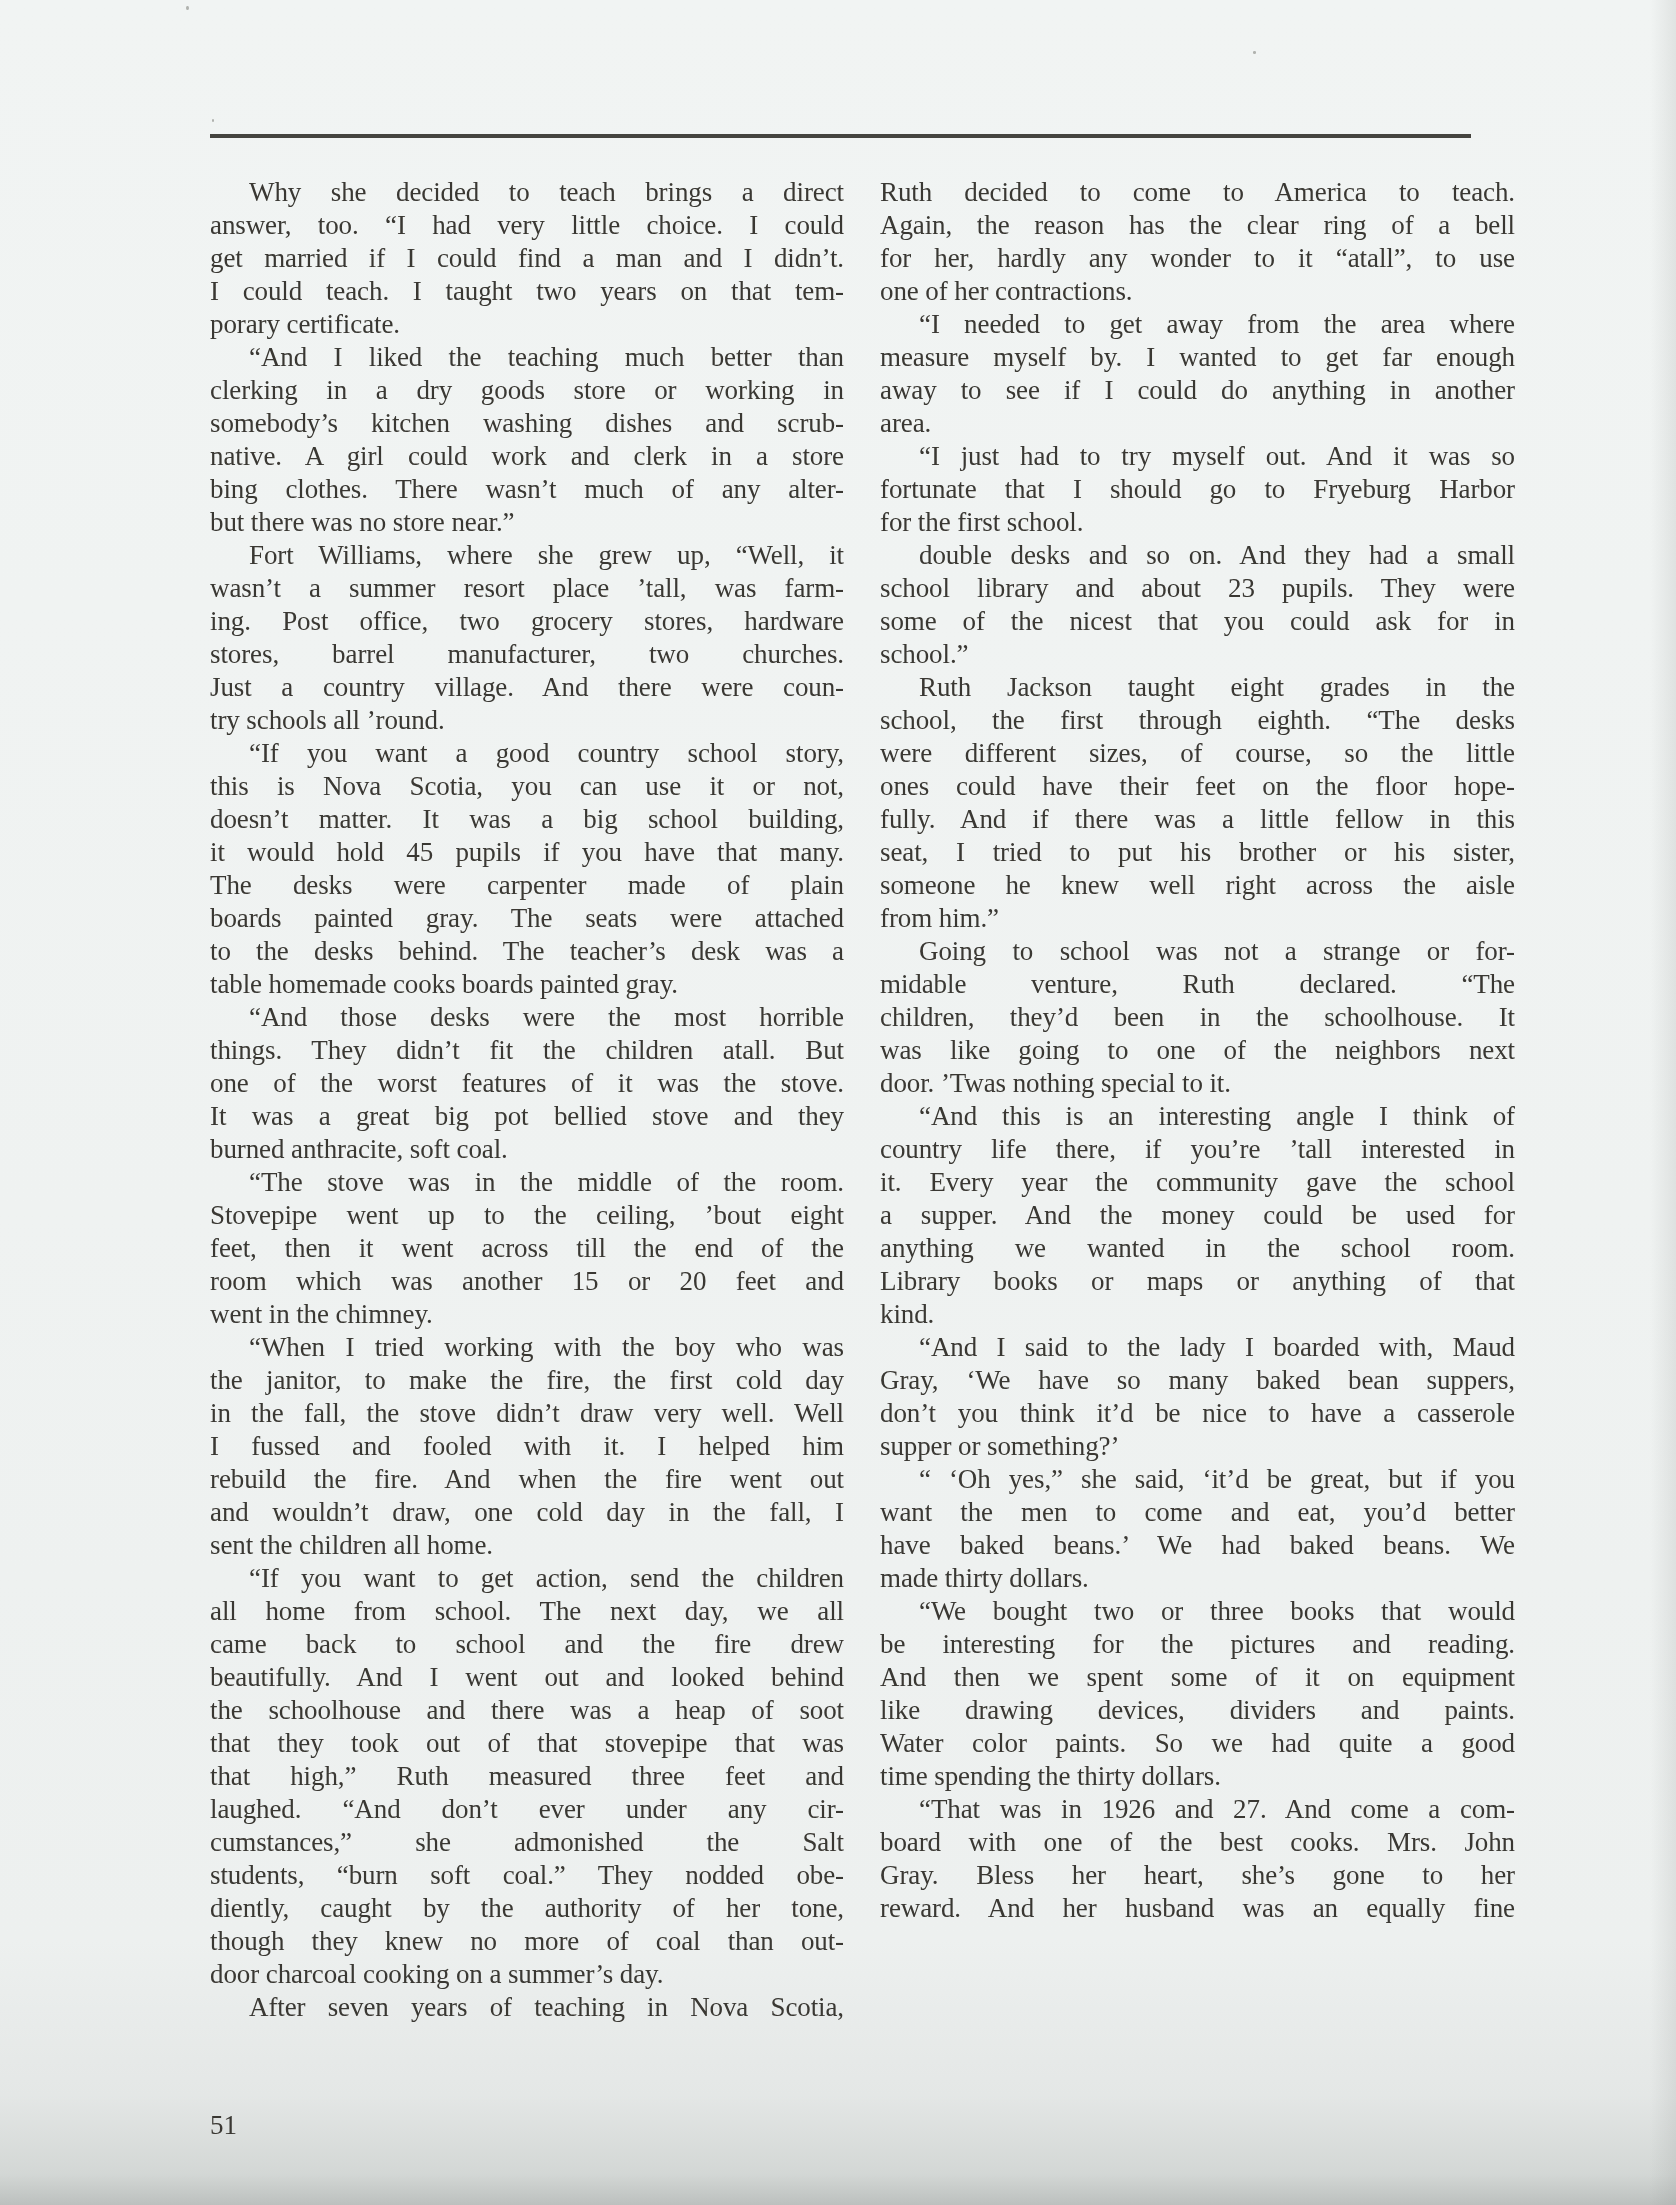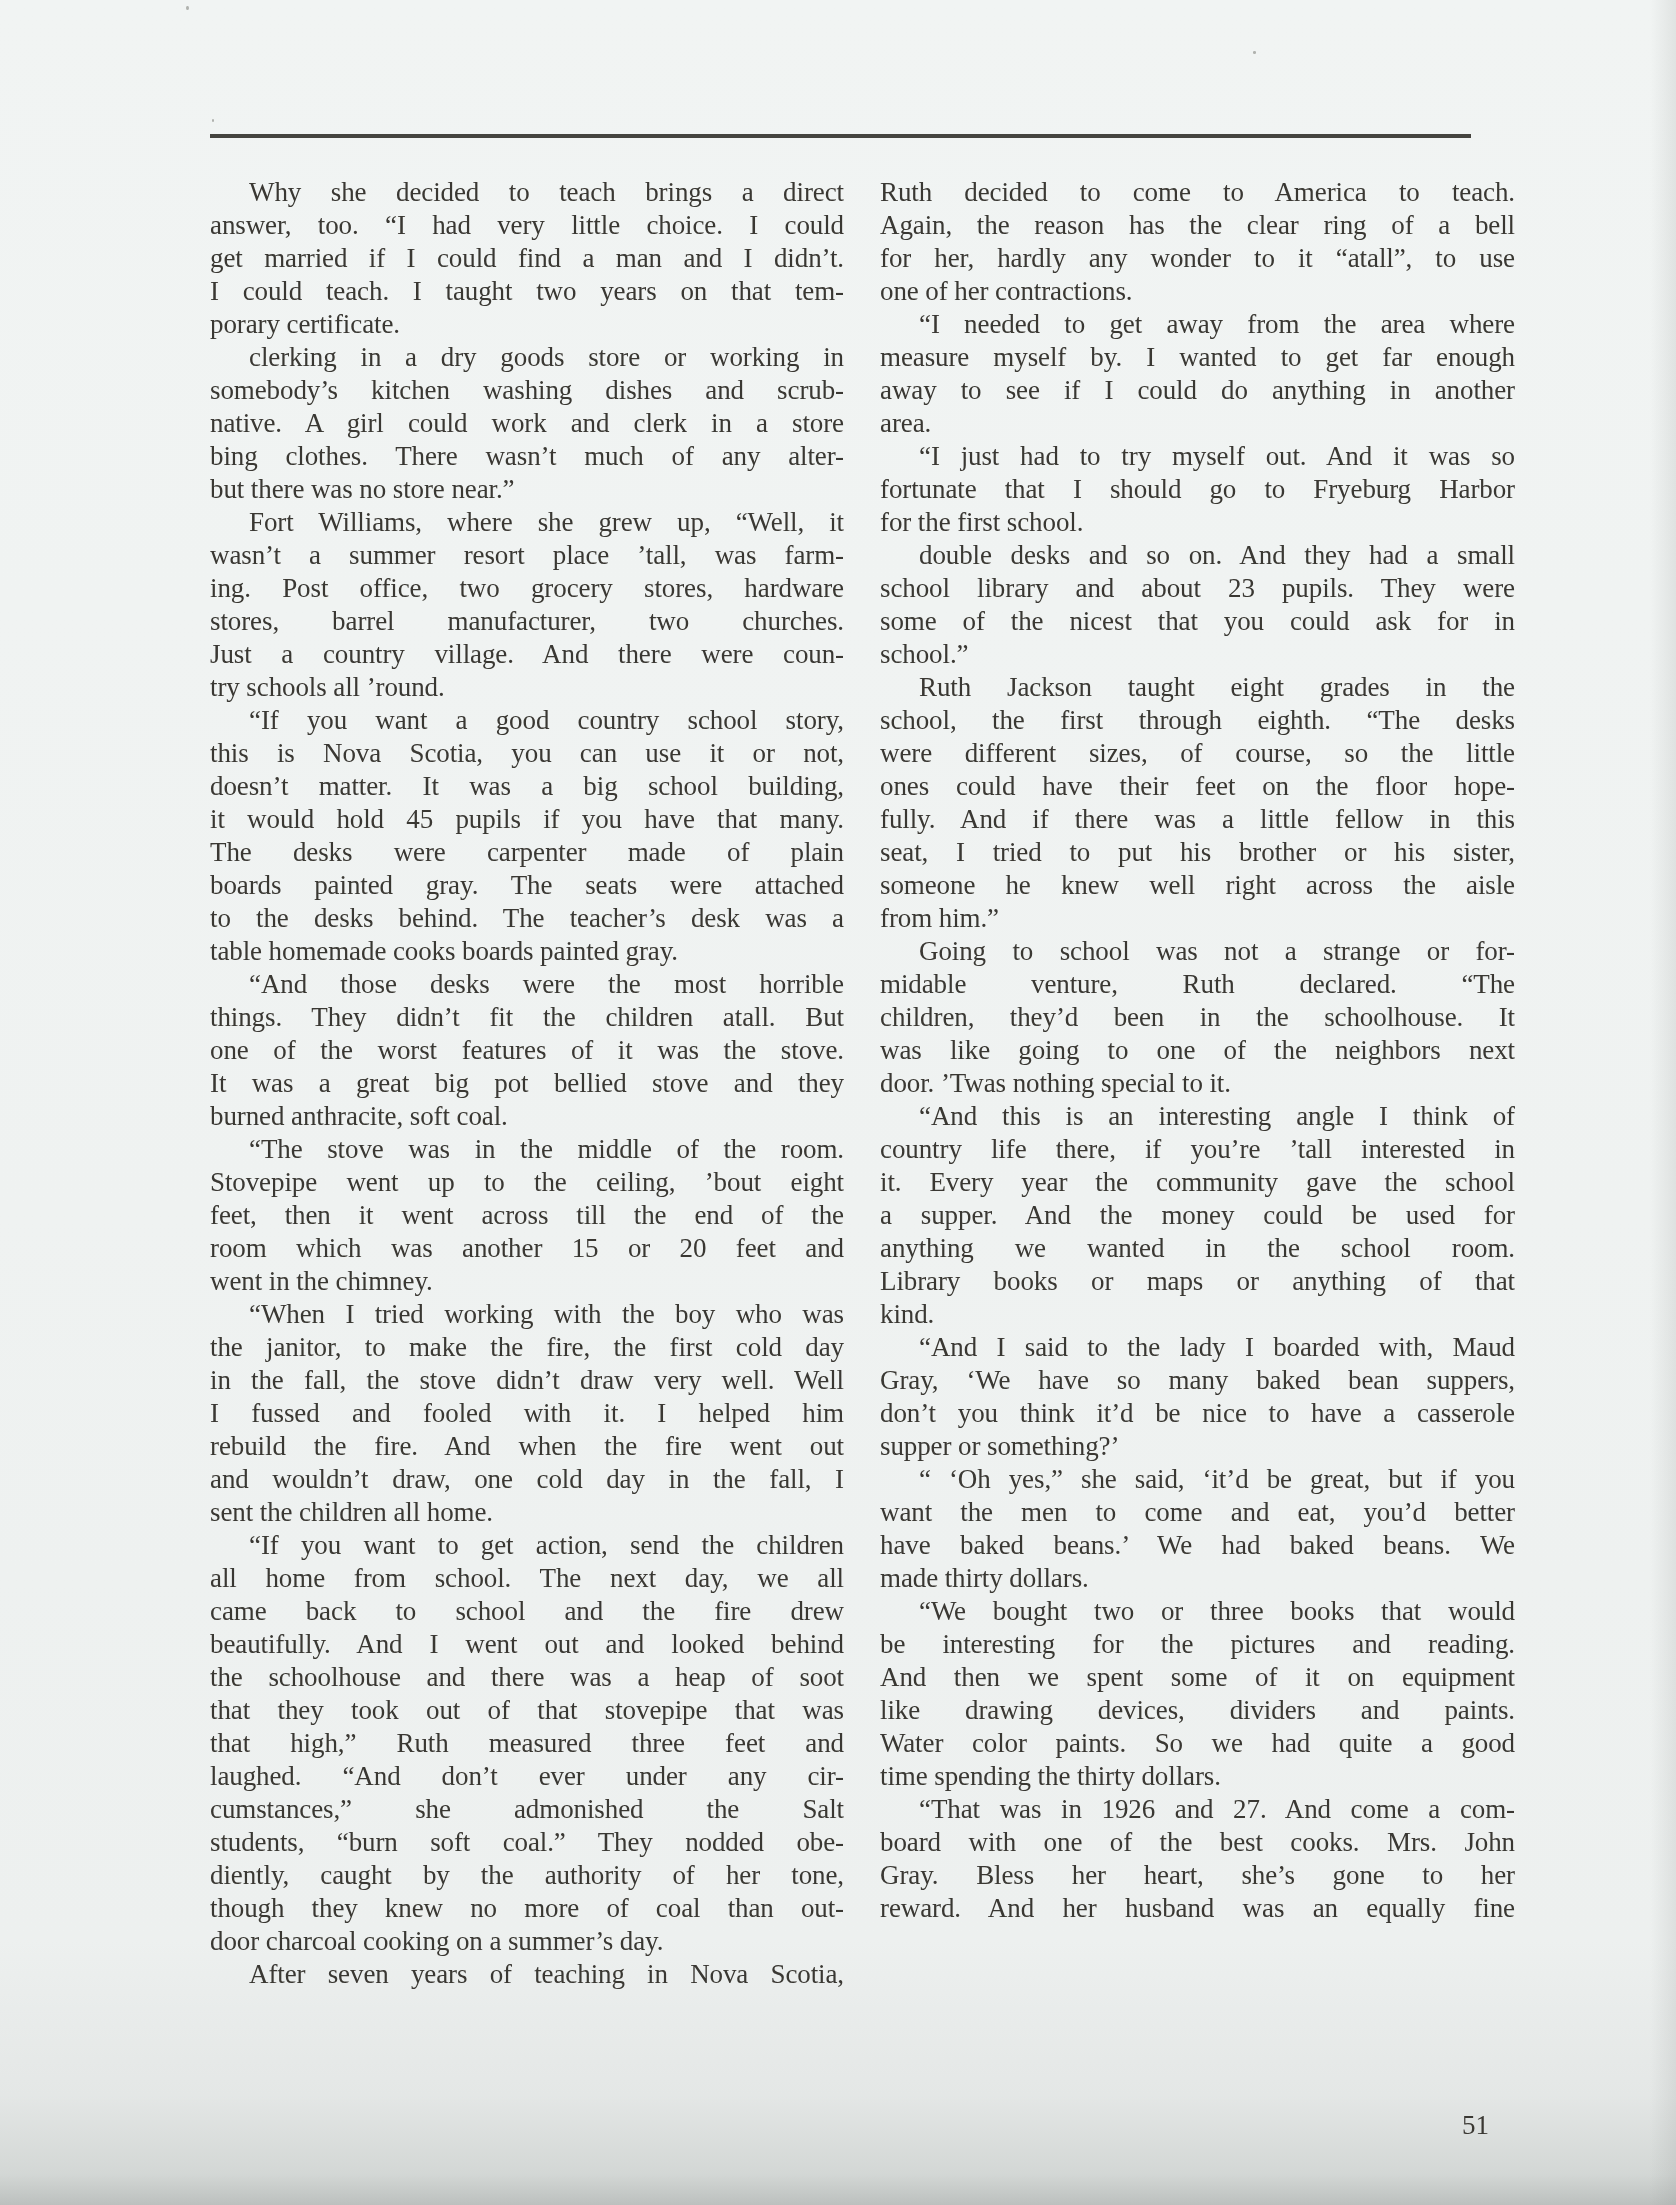--- a/index.html
+++ b/index.html
@@ -52,21 +52,21 @@
     text-align-last: justify;
     white-space: normal;
   }
   .line.flush { text-align-last: left; }
   .paragraph.indent .line:first-child { text-indent: 39px; }
   .page-number {
     position: absolute;
     left: 210px;
     top: 2109px;
     width: 1279px;
-    text-align: right;
+    text-align: left;
     font-size: 27px;
     line-height: 33px;
   }
   .speck {
     position: absolute;
     border-radius: 50%;
     background: rgba(70, 70, 62, 0.38);
   }
   .speck.s1 { left: 186px;  top: 6.2px;  width: 2.6px; height: 4px; }
   .speck.s2 { left: 212px;  top: 119px; width: 2.2px; height: 2.6px; }
@@ -82,20 +82,21 @@
   <div class="rule" style="background: rgb(69, 68, 63);"></div>
   <div class="col col-left">
       <div class="paragraph indent">
         <div class="line">Why she decided to teach brings a direct</div>
         <div class="line">answer, too. “I had very little choice. I could</div>
         <div class="line">get married if I could find a man and I didn’t.</div>
         <div class="line">I could teach. I taught two years on that tem-</div>
         <div class="line flush">porary certificate.</div>
       </div>
       <div class="paragraph indent">
+        <div class="line">“And I liked the teaching much better than</div>
         <div class="line">clerking in a dry goods store or working in</div>
         <div class="line">somebody’s kitchen washing dishes and scrub-</div>
         <div class="line">native. A girl could work and clerk in a store</div>
         <div class="line">bing clothes. There wasn’t much of any alter-</div>
         <div class="line flush">but there was no store near.”</div>
       </div>
       <div class="paragraph indent">
         <div class="line">Fort Williams, where she grew up, “Well, it</div>
         <div class="line">wasn’t a summer resort place ’tall, was farm-</div>
         <div class="line">ing. Post office, two grocery stores, hardware</div>

